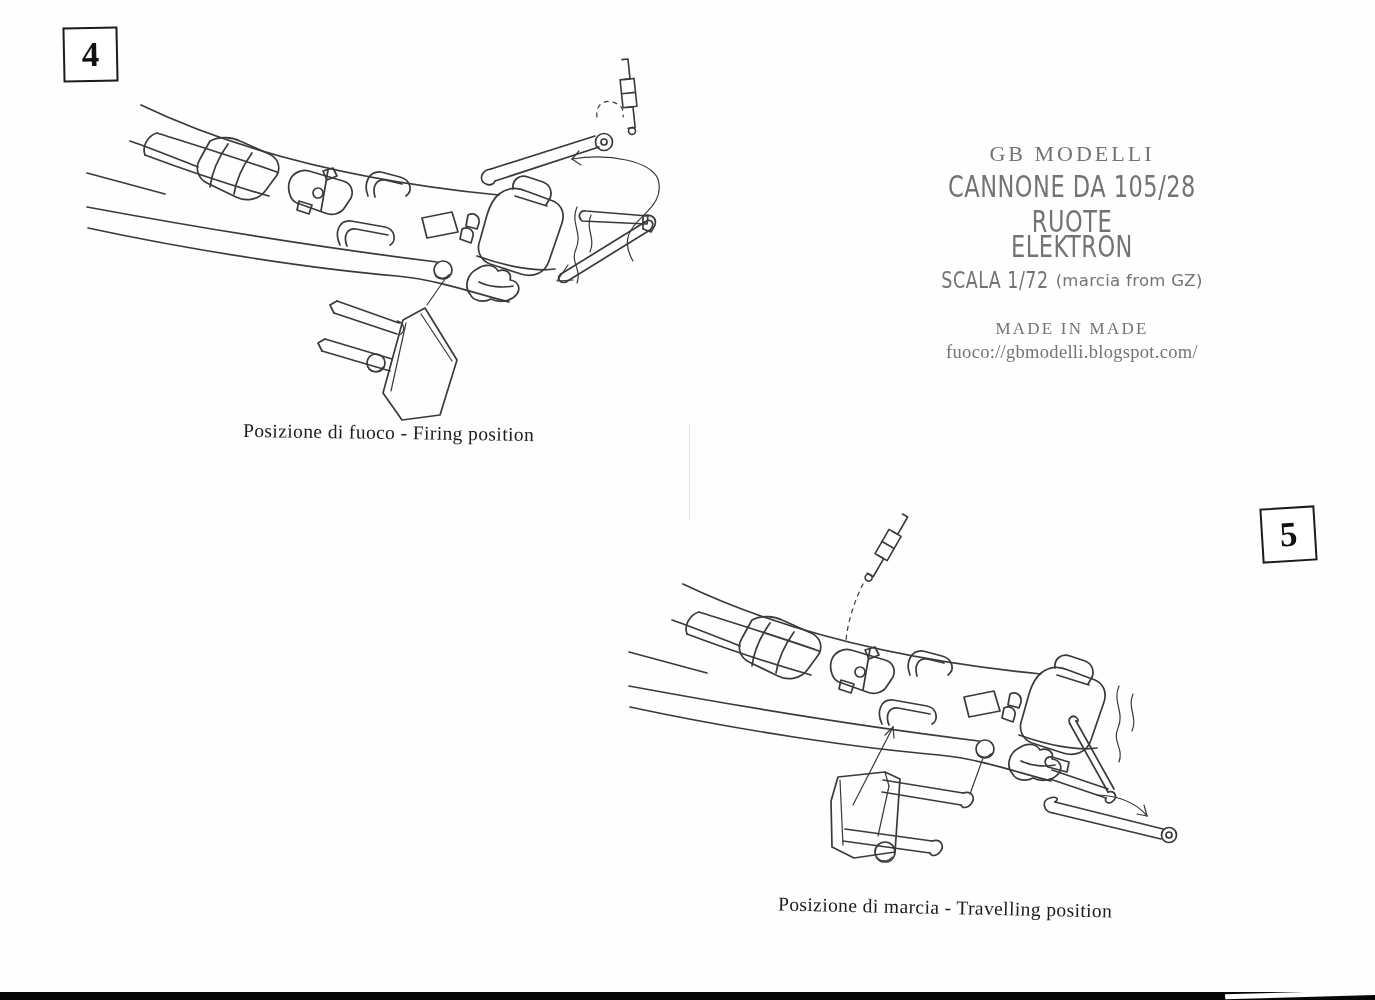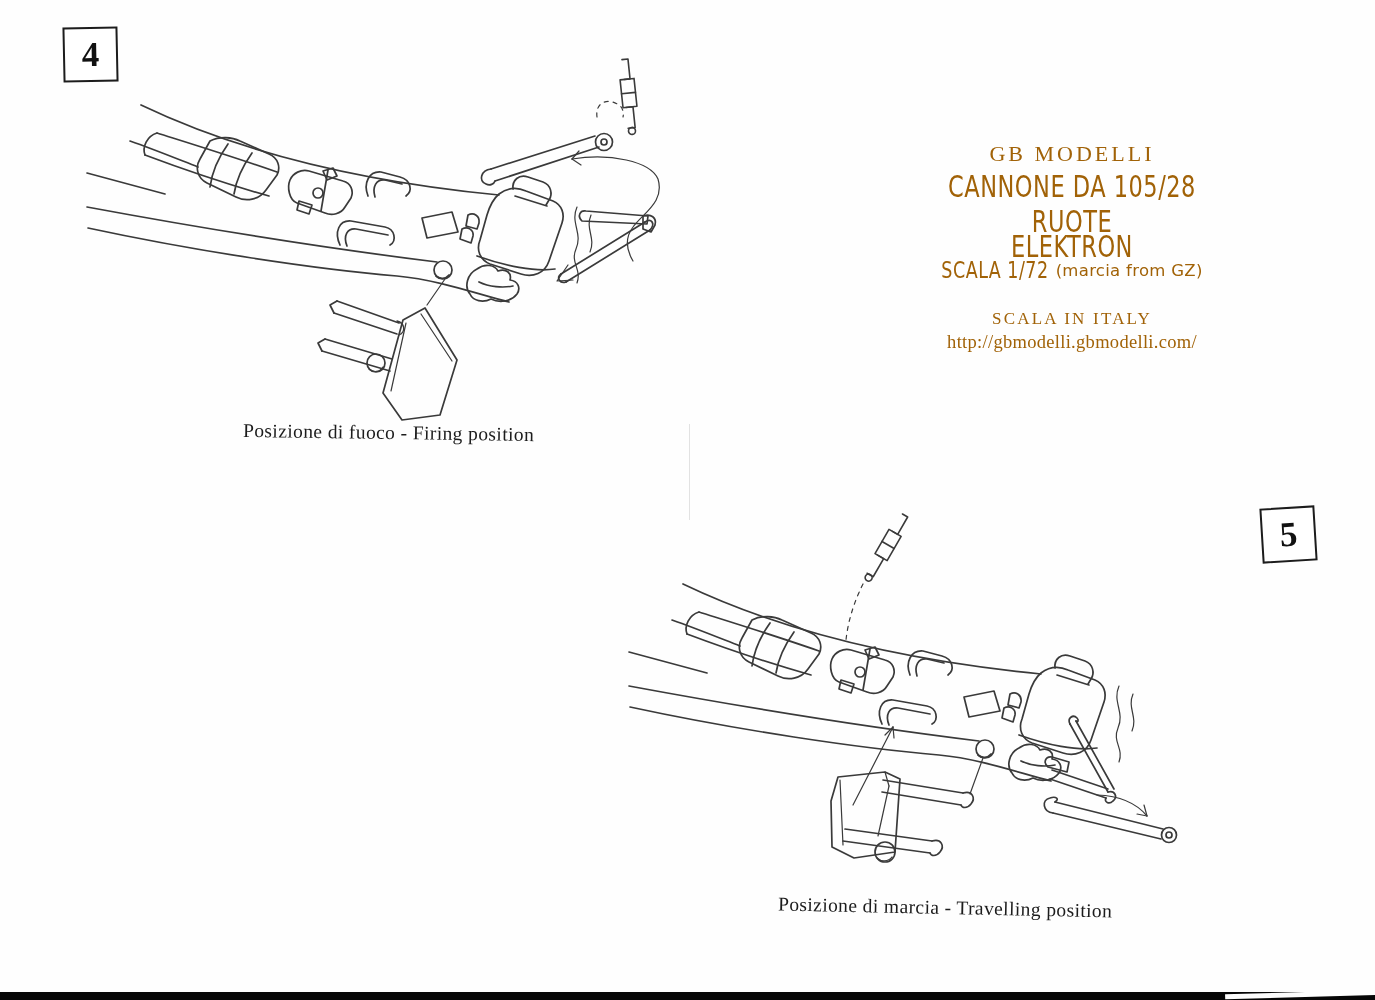--- a/index.html
+++ b/index.html
@@ -14,29 +14,29 @@
     box-sizing:border-box;
   }
   .badge span{font-size:35px;font-weight:bold;font-family:"Liberation Serif",serif;color:#111;}
   .badge4{left:63px;top:27px;transform:rotate(-1.2deg);}
   .badge5{left:1261px;top:507px;transform:rotate(-3.5deg);}
   
   .caption{position:absolute;font-size:19.5px;color:#1c1c1c;white-space:nowrap;letter-spacing:.4px;}
   .caption4{left:243px;top:422px;transform:rotate(.8deg);}
   .caption5{left:778px;top:897px;transform:rotate(1.2deg);}
   
-  .brand{position:absolute;left:912px;top:141px;width:320px;text-align:center;color:#a16207;}
+  .brand{position:absolute;left:912px;top:141px;width:320px;text-align:center;color:#737373;}
   .brand .maker{font-size:22px;letter-spacing:3px;}
   .deco{
     font-family:"DejaVu Sans",sans-serif;font-weight:400;letter-spacing:.5px;
     display:inline-block;transform:scaleY(1.32);transform-origin:center;
   }
   .brand .title{font-size:22.5px;margin-top:11px;text-decoration:underline;}
   .brand .subtitle{font-size:22.5px;margin-top:2px;}
-  .brand .scaleline{margin-top:0;display:flex;justify-content:center;align-items:center;gap:7px;}
+  .brand .scaleline{margin-top:10px;display:flex;justify-content:center;align-items:center;gap:7px;}
   .brand .scale-deco{font-size:17.5px;}
   .brand .scale-note{font-family:"DejaVu Sans",sans-serif;font-size:16.5px;letter-spacing:.3px;}
   .brand .madein{font-size:17px;letter-spacing:2.2px;margin-top:29px;}
   .brand .url{font-size:18.5px;margin-top:3px;letter-spacing:.3px;}
   
   .foldline{position:absolute;left:689px;top:424px;width:1px;height:96px;background:#e2e2e2;}
   .scanbar{position:absolute;left:0;right:0;bottom:0;height:8px;background:#070707;}
   .scanbar .sliver{
     position:absolute;right:0;top:-2px;width:150px;height:5px;background:#fefefe;
     transform:rotate(-1.6deg);transform-origin:right top;
@@ -213,22 +213,22 @@
   <div class="caption caption5">Posizione di marcia - Travelling position</div>
 
   <div class="brand">
     <div class="maker">GB MODELLI</div>
     <div class="title"><span class="deco">CANNONE DA 105/28 RUOTE</span></div>
     <div class="subtitle"><span class="deco">ELEKTRON</span></div>
     <div class="scaleline">
       <span class="deco scale-deco">SCALA 1/72</span>
       <span class="scale-note">(marcia from GZ)</span>
     </div>
-    <div class="madein">SCALA IN ITALY</div>
-    <div class="url">http://gbmodelli.gbmodelli.com/</div>
+    <div class="madein">MADE IN MADE</div>
+    <div class="url">fuoco://gbmodelli.blogspot.com/</div>
   </div>
 
   <div class="foldline"></div>
   <div class="scanbar">
     <div class="sliver"></div>
   </div>
 
 </div>
 
 </body></html>

